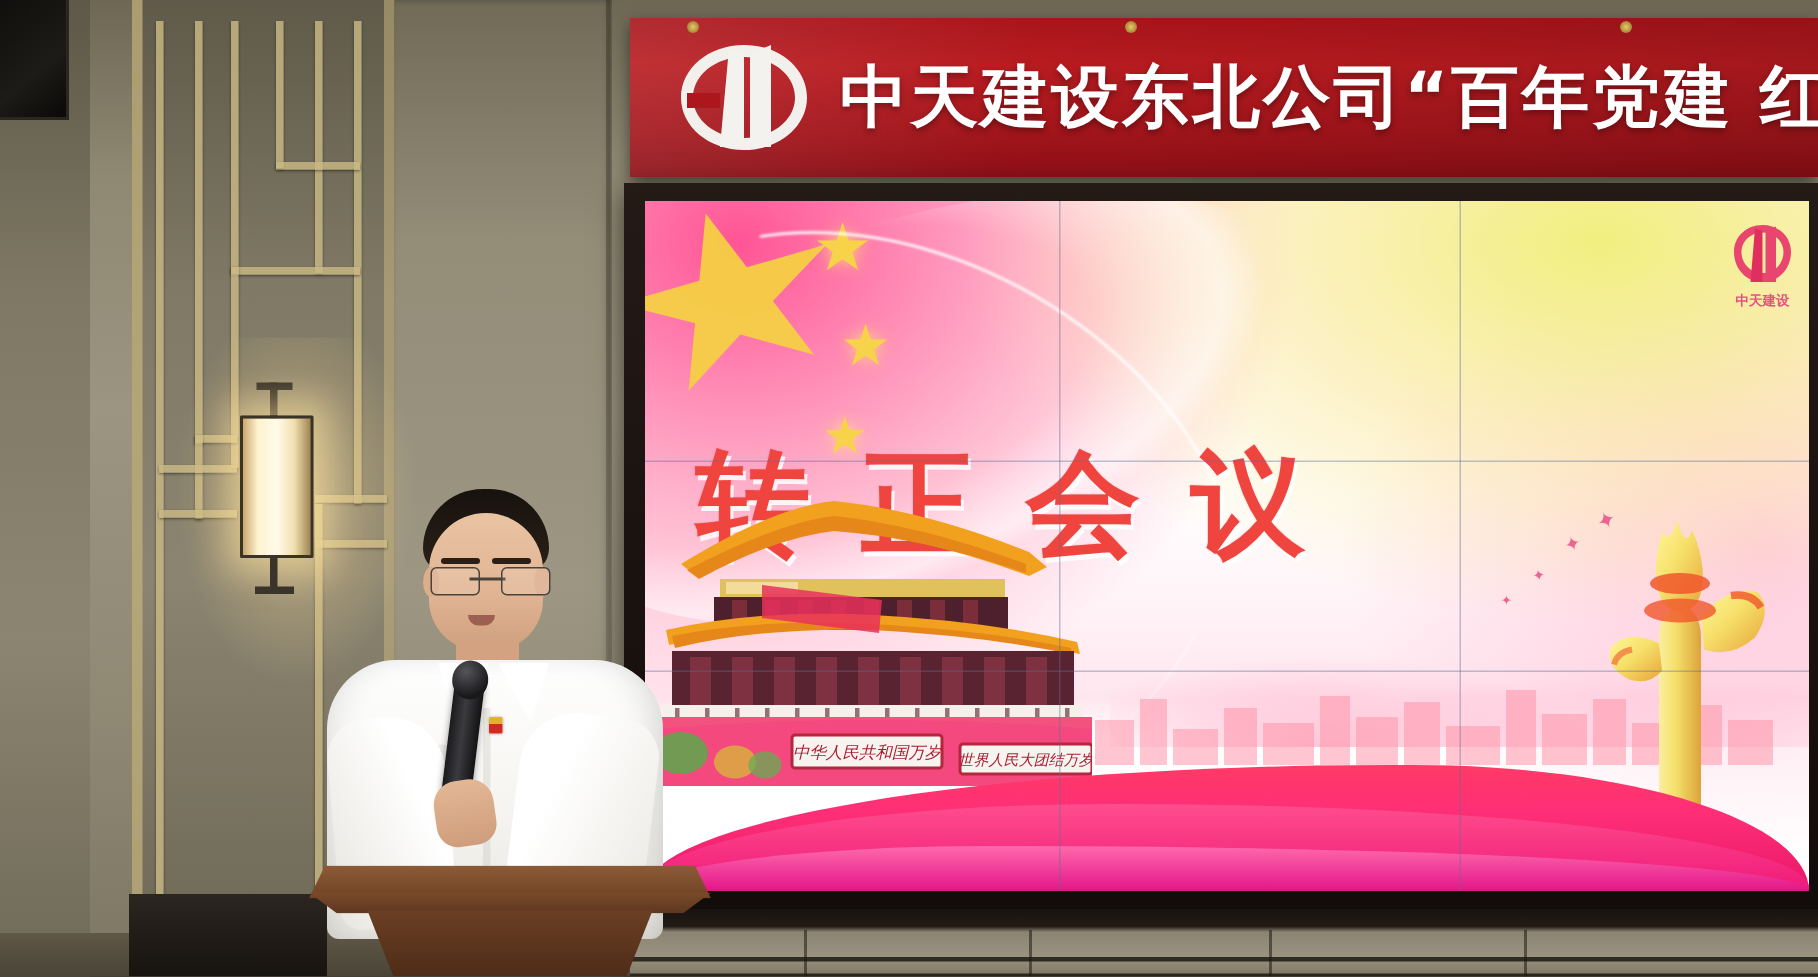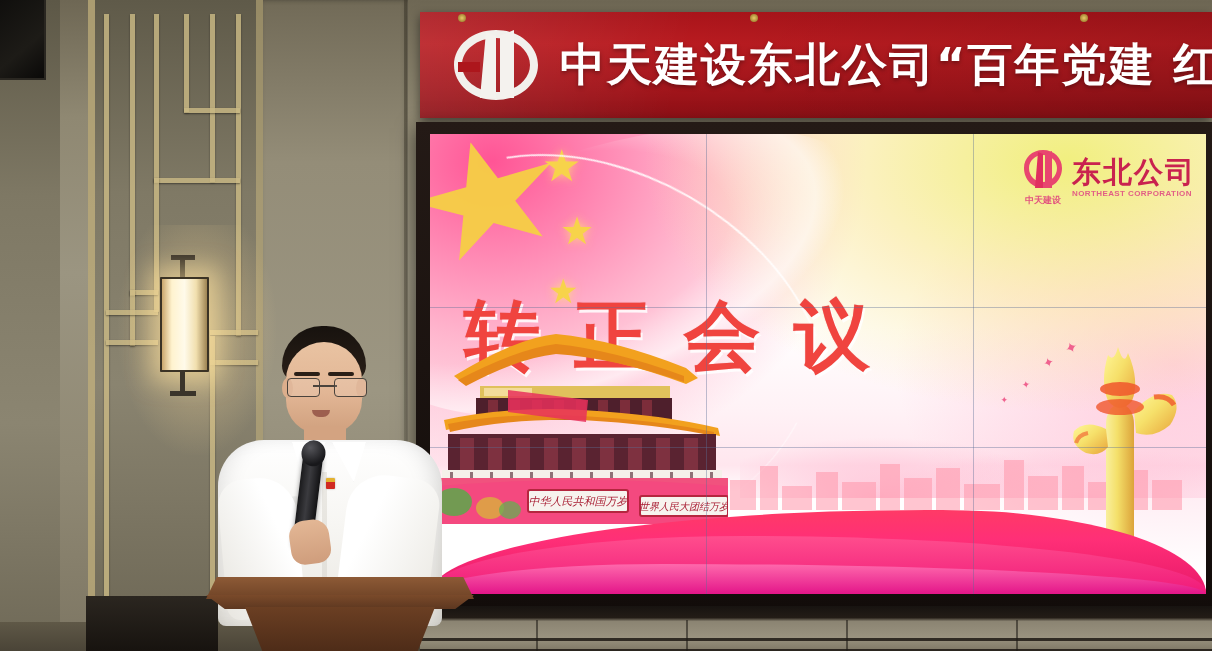--- a/index.html
+++ b/index.html
@@ -367,24 +367,20 @@
           <div>
             <div class="sl-mark">
               <svg viewBox="0 0 42 44" aria-hidden="true">
                 <path d="M21 2 C10 2 2 10 2 20 C2 31 10 40 21 40 C32 40 40 31 40 20 C40 10 32 2 21 2 Z
                          M21 7 C29 7 35 13 35 20 C35 28 29 34 21 34 C13 34 7 28 7 20 C7 13 13 7 21 7 Z" fill="#e8466f"></path>
                 <path d="M16 4 L21 6 L21 40 L13 40 Z" fill="#e02f5f"></path>
                 <path d="M23 6 L30 3 L30 40 L23 40 Z" fill="#e8466f"></path>
               </svg>
             </div>
             <div class="sl-mark-cap">中天建设</div>
-          </div>
-          <div>
-            <div class="sl-cn">东北公司</div>
-            <div class="sl-sub">NORTHEAST CORPORATION</div>
           </div>
         </div>
 
         <div class="slide-title">转正会议</div>
 
         <div class="hills"></div>
         <div class="skyline">
           <div class="bld" style="left:300px;width:26px;height:30px"></div>
           <div class="bld" style="left:330px;width:18px;height:44px"></div>
           <div class="bld" style="left:352px;width:30px;height:24px"></div>

